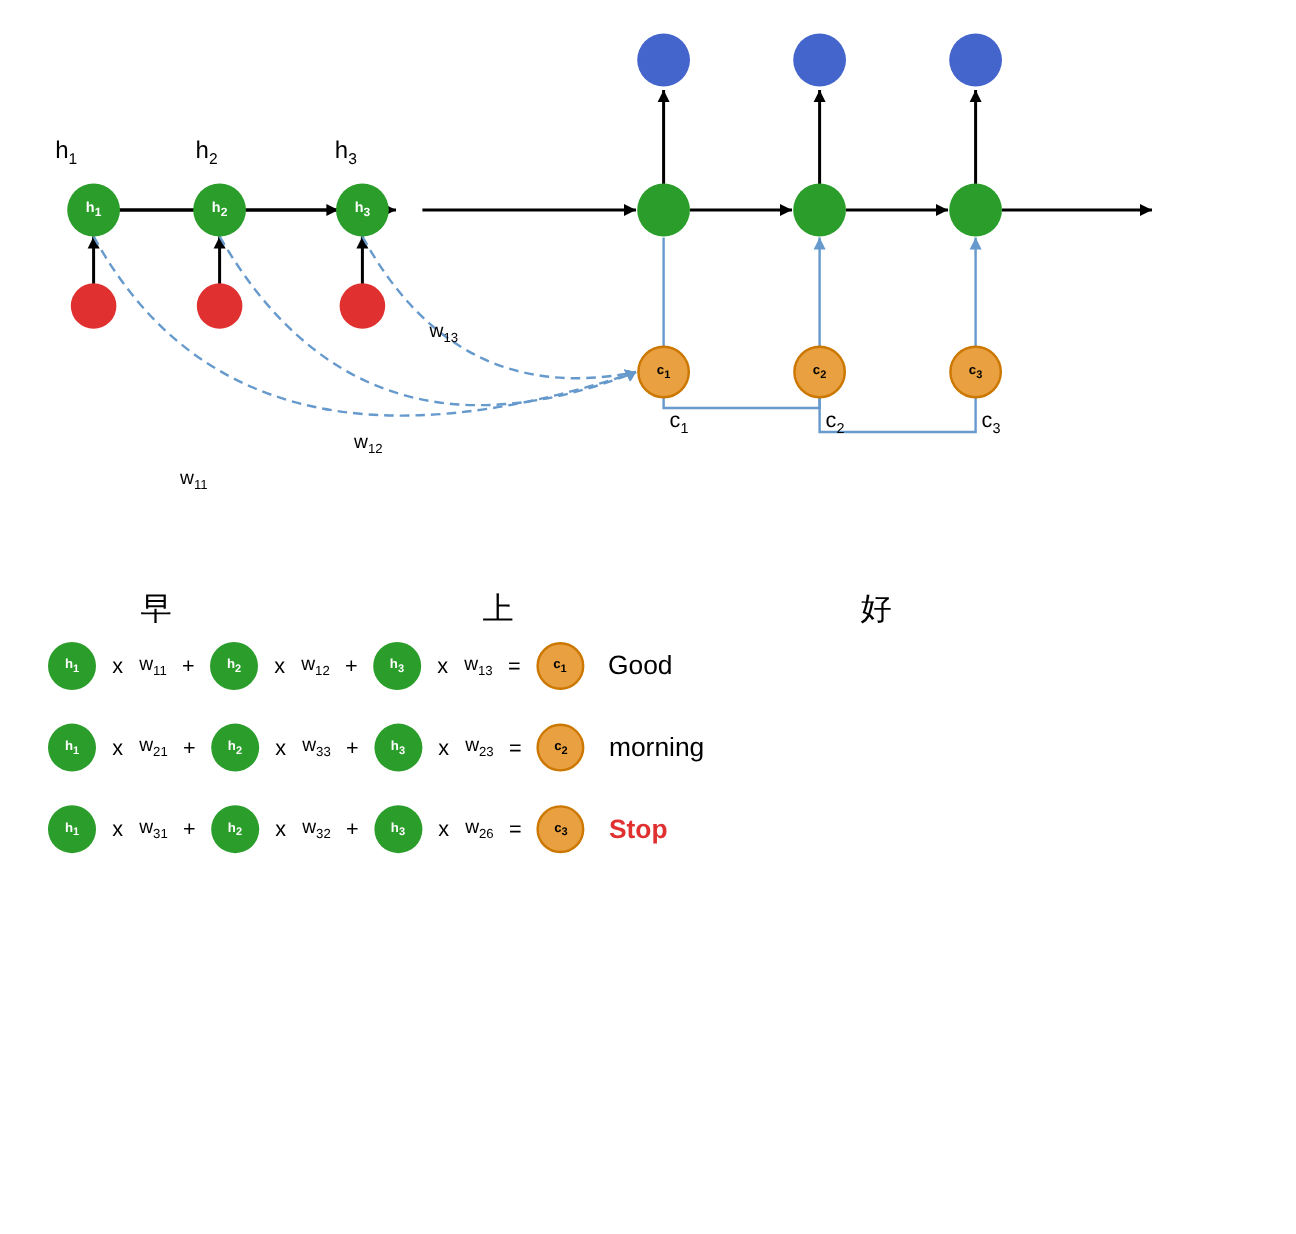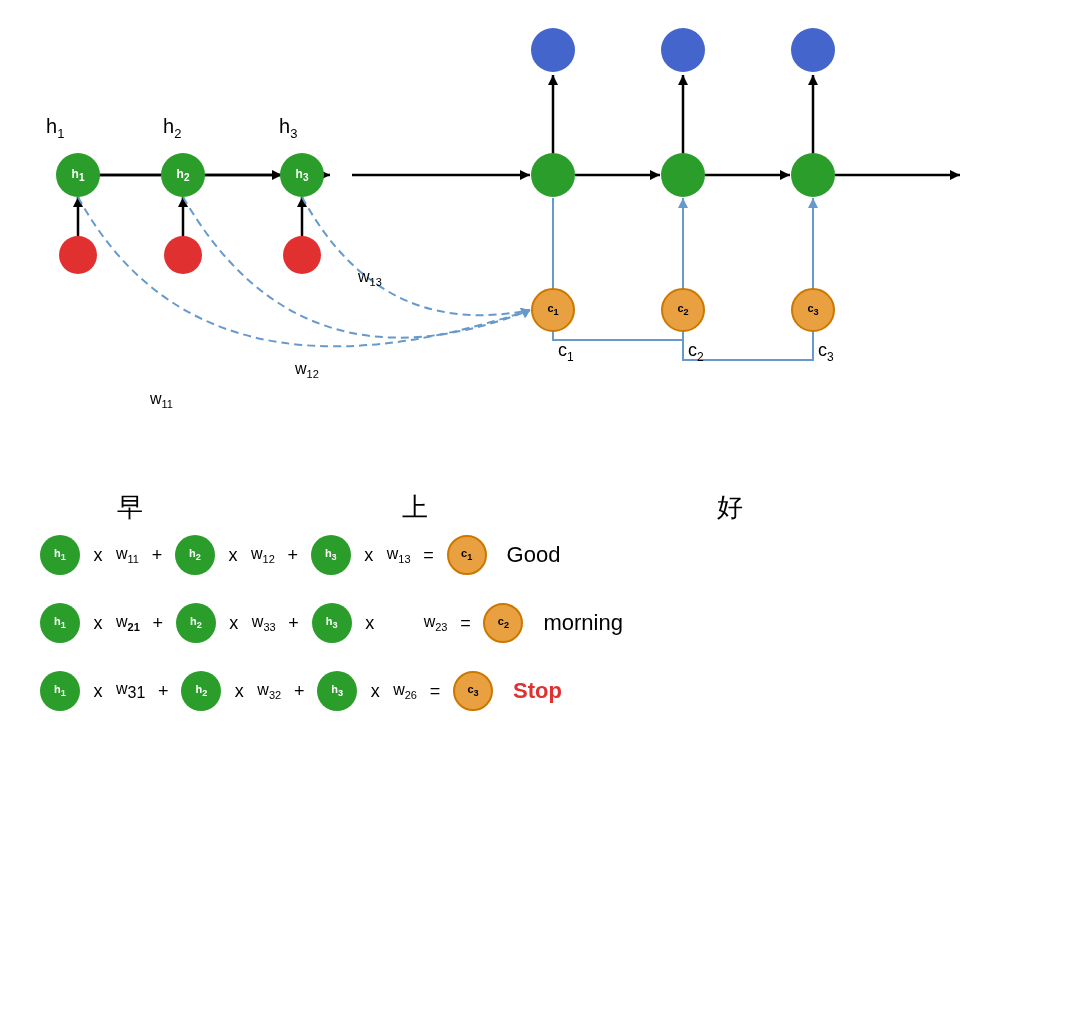--- a/index.html
+++ b/index.html
@@ -259,46 +259,46 @@
         <span style="font-size:11px;">c<sub>1</sub></span>
       </div>
     <div class="eq-result">Good</div>
   </div>
 
   <div class="eq-row">
     <div class="eq-node eq-node-green">
         <span style="font-size:11px;">h<sub>1</sub></span>
       </div>
     <div class="eq-text">x</div>
-    <div class="eq-text" style="font-size:16px;">w<sub style="font-size:11px;font-weight:bold;">21</sub></div>
+    <div class="eq-text" style="font-size:16px;">w<sub style="font-size:11px;">21</sub></div>
     <div class="eq-text">+</div>
     <div class="eq-node eq-node-green">
         <span style="font-size:11px;">h<sub>2</sub></span>
       </div>
     <div class="eq-text">x</div>
     <div class="eq-text" style="font-size:16px;">w<sub style="font-size:11px;">33</sub></div>
     <div class="eq-text">+</div>
     <div class="eq-node eq-node-green">
         <span style="font-size:11px;">h<sub>3</sub></span>
       </div>
     <div class="eq-text">x</div>
-    <div class="eq-text" style="font-size:16px;margin-left:36px;">w<sub style="font-size:11px;">23</sub></div>
+    <div class="eq-text" style="font-size:16px;">w<sub style="font-size:11px;">23</sub></div>
     <div class="eq-text">=</div>
     <div class="eq-node eq-node-orange">
         <span style="font-size:11px;">c<sub>2</sub></span>
       </div>
     <div class="eq-result">morning</div>
   </div>
 
   <div class="eq-row">
     <div class="eq-node eq-node-green">
         <span style="font-size:11px;">h<sub>1</sub></span>
       </div>
     <div class="eq-text">x</div>
-    <div class="eq-text" style="font-size:16px;">w<sub style="font-size:16px;">31</sub></div>
+    <div class="eq-text" style="font-size:16px;">w<sub style="font-size:11px;">31</sub></div>
     <div class="eq-text">+</div>
     <div class="eq-node eq-node-green">
         <span style="font-size:11px;">h<sub>2</sub></span>
       </div>
     <div class="eq-text">x</div>
     <div class="eq-text" style="font-size:16px;">w<sub style="font-size:11px;">32</sub></div>
     <div class="eq-text">+</div>
     <div class="eq-node eq-node-green">
         <span style="font-size:11px;">h<sub>3</sub></span>
       </div>

